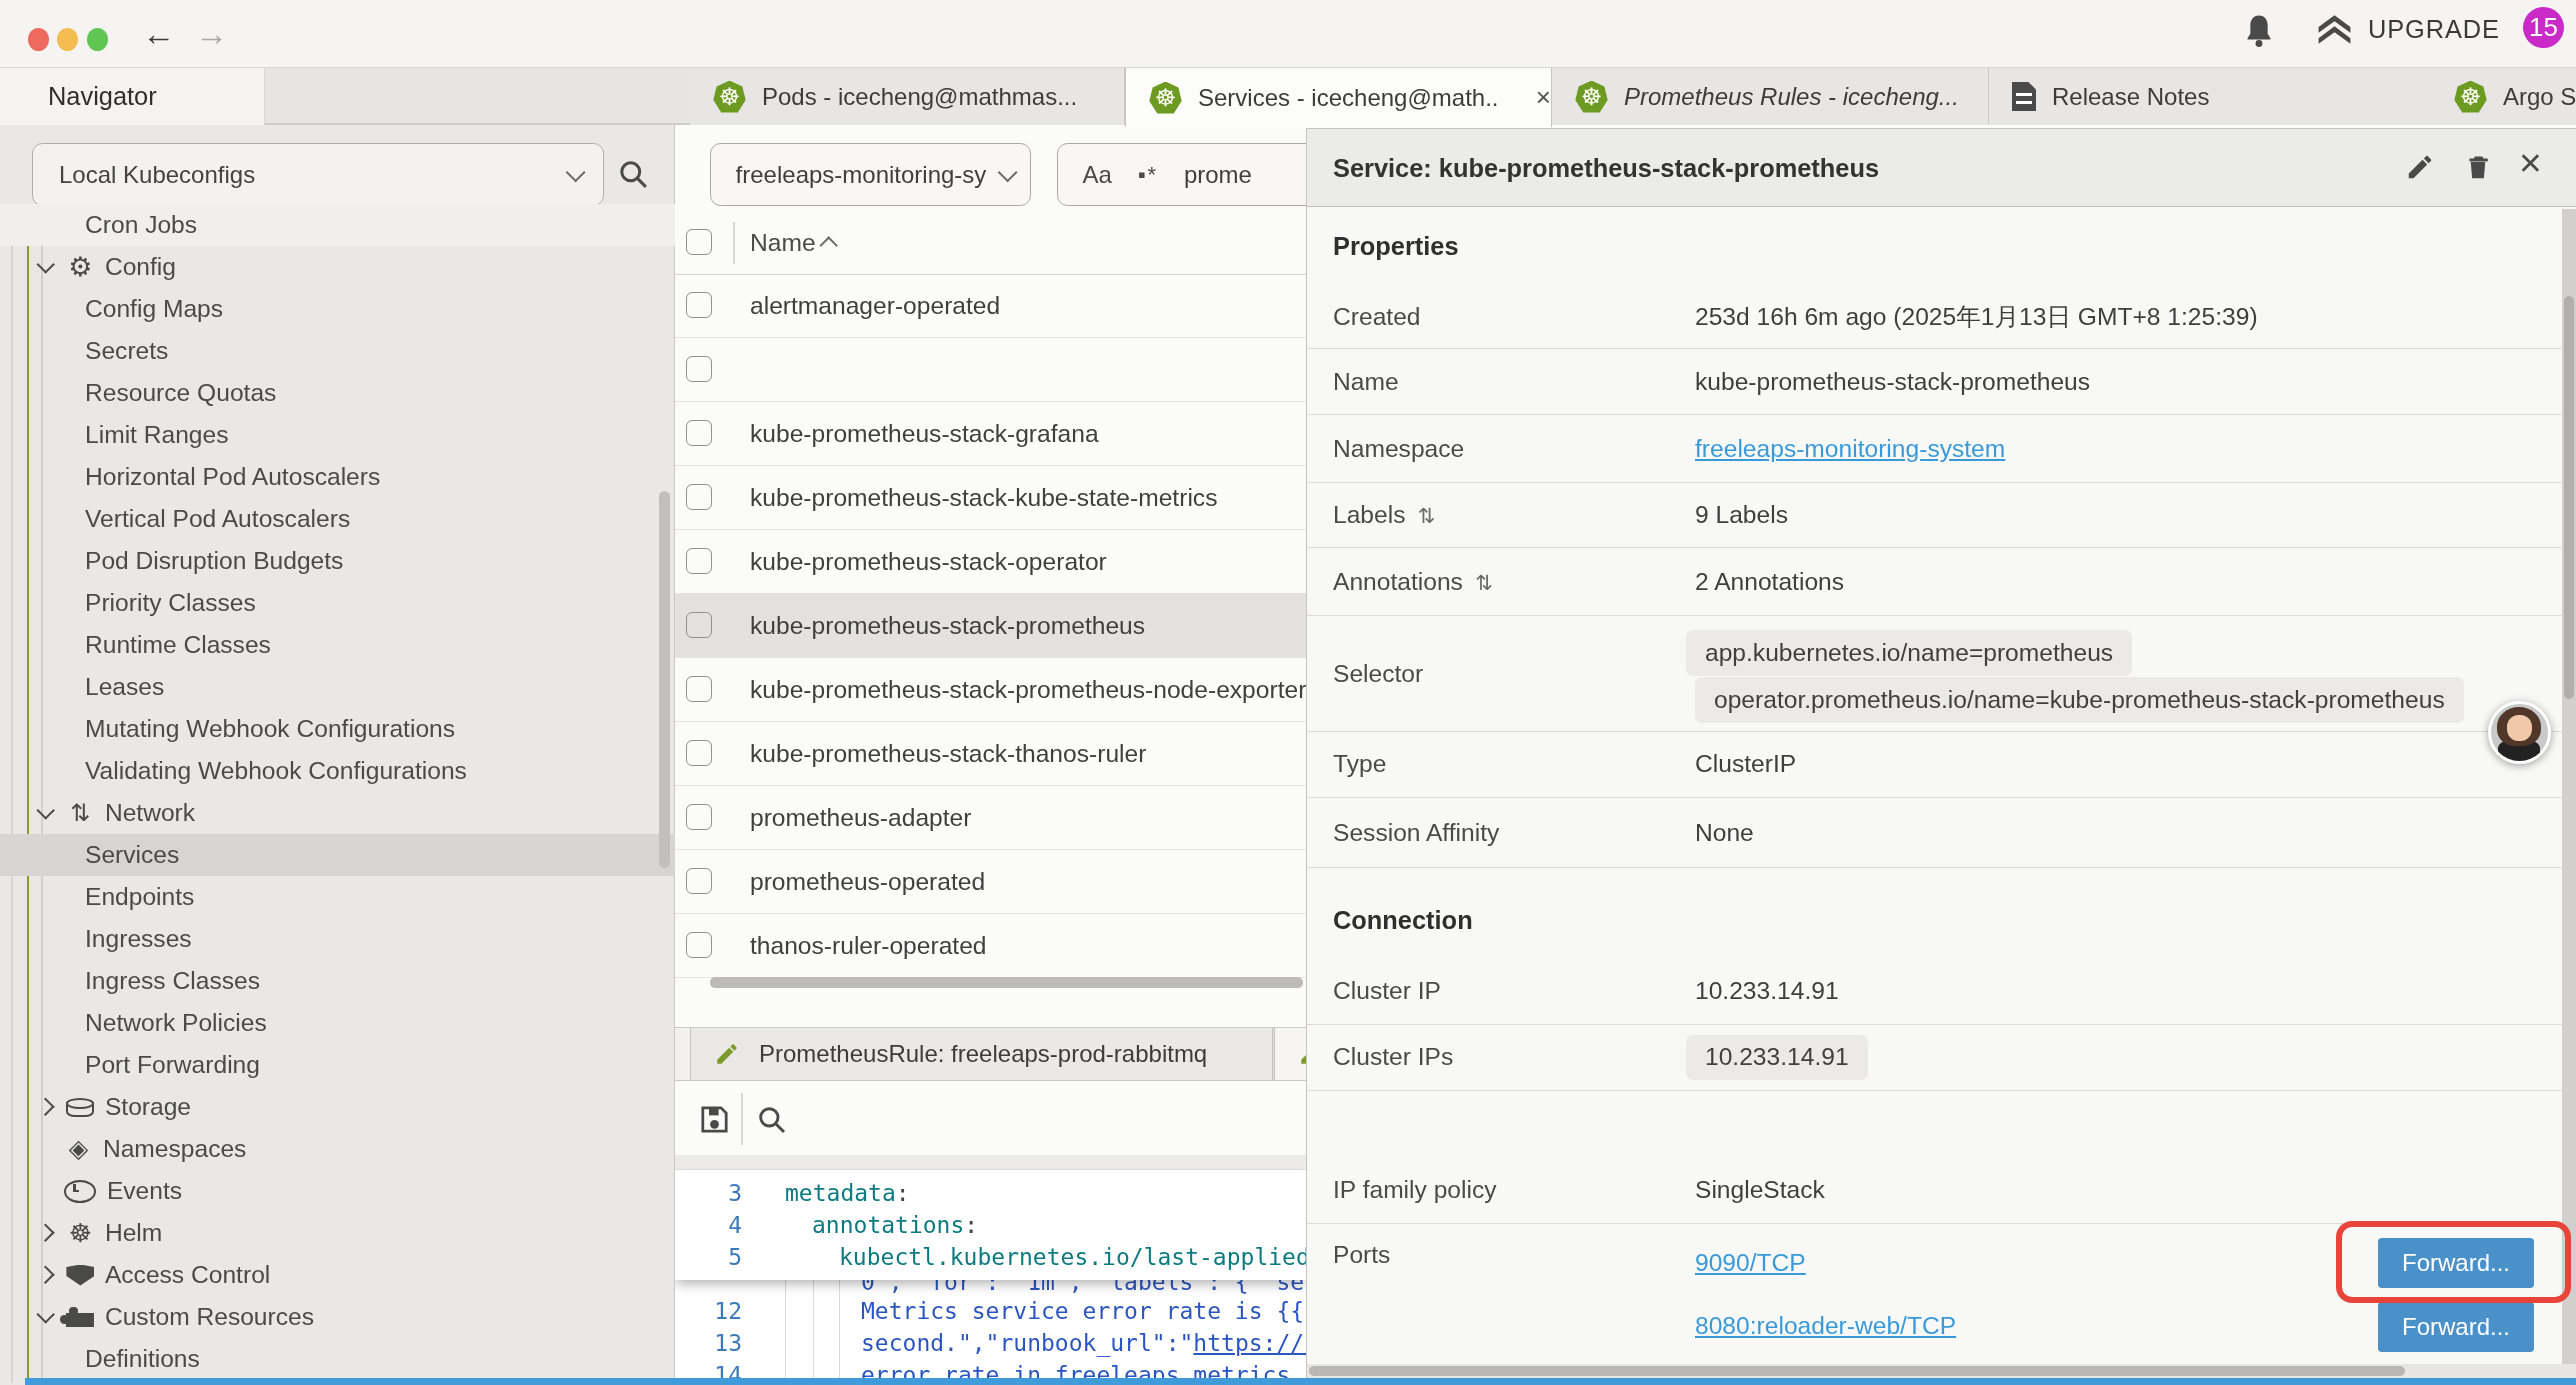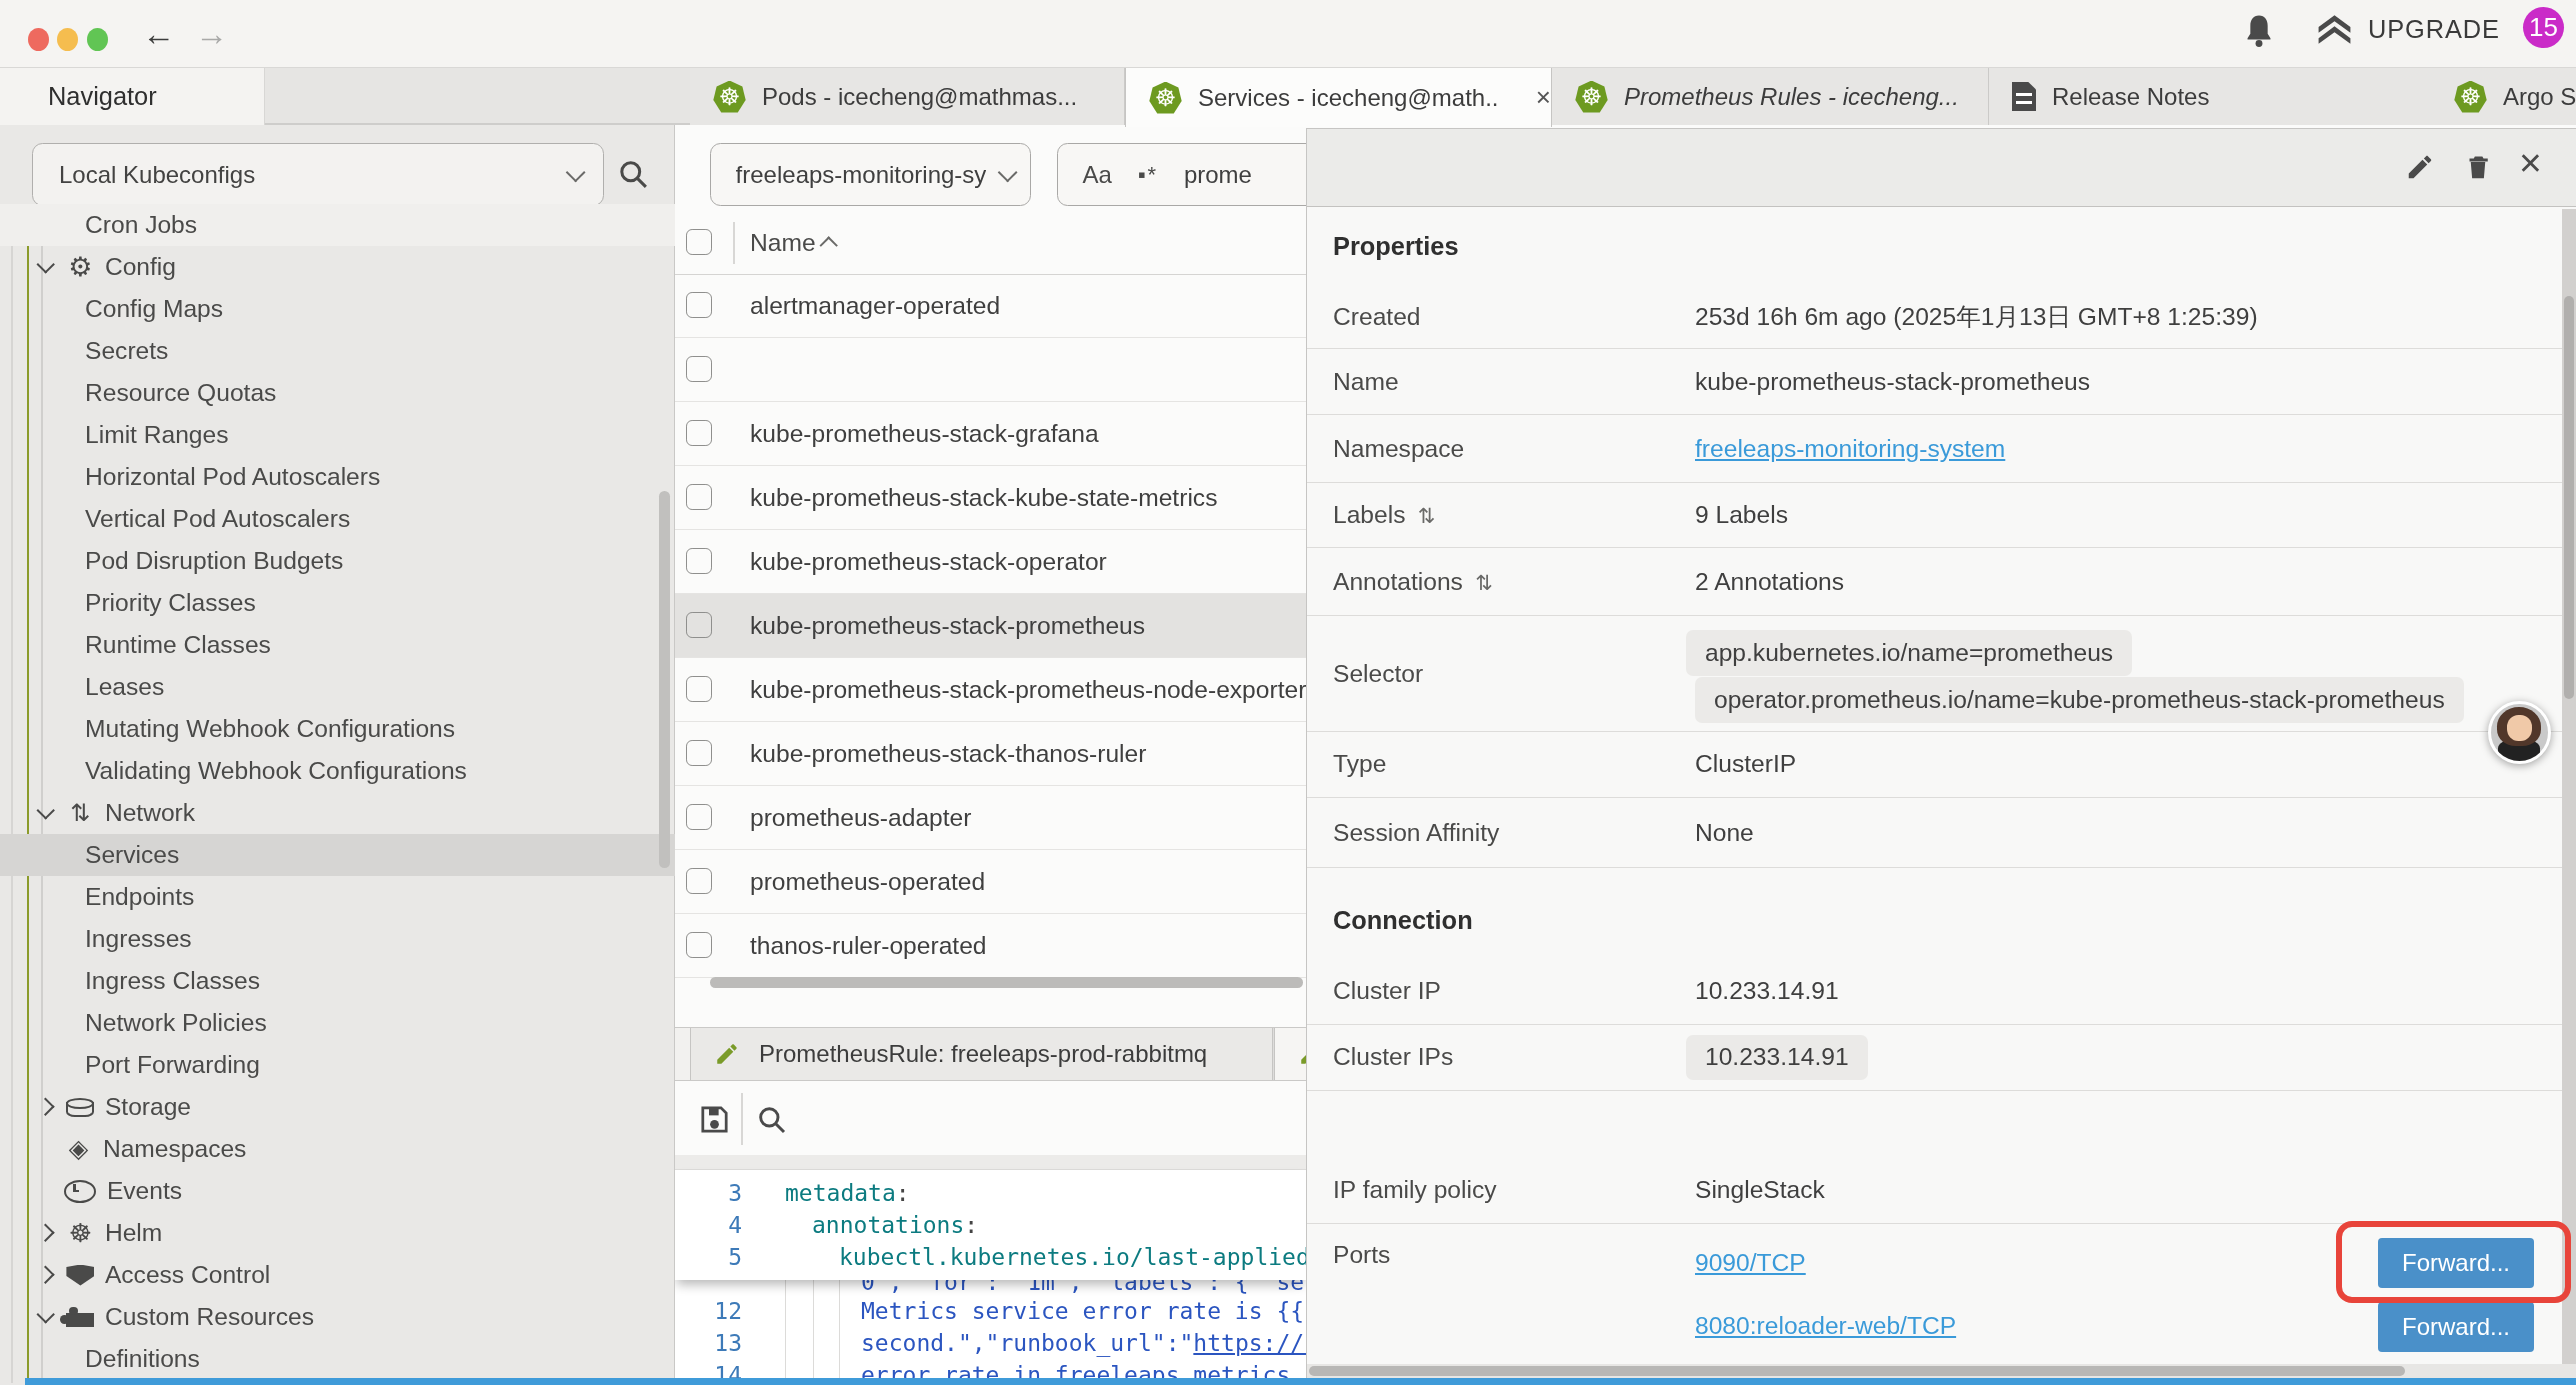--- a/index.html
+++ b/index.html
@@ -468,20 +468,21 @@
         <div class="codeline">
           <span class="lnum">5</span>
           <span class="ltext" style="left:164px;"><span class="key">kubectl.kubernetes.io/last-applied-configuration</span></span>
         </div>
       </div>
     </div>
   </div>
 
   <div class="detail">
     <div class="dp-header">
+      <span class="dp-title">Service: kube-prometheus-stack-prometheus</span>
       <span class="dp-ic" style="left:1098px;">
         <svg width="30" height="30" viewBox="0 0 24 24">
             <path fill="#4a4a4a" d="M3 17.2V21h3.8L17.8 10 14 6.2 3 17.2zM20.7 7.1c.4-.4.4-1 0-1.4l-2.4-2.4c-.4-.4-1-.4-1.4 0l-1.8 1.8 3.8 3.8 1.8-1.8z"></path>
           </svg>
       </span>
       <span class="dp-ic" style="left:1156px;">
         <svg width="30" height="30" viewBox="0 0 24 24">
             <path fill="#4a4a4a" d="M6.2 8h11.6l-1.1 13H7.3L6.2 8zm2.3-4.5h7l.9 1.7h3.4v2.3H5.2V5.2h3.4l.9-1.7z"></path>
           </svg>
       </span>

